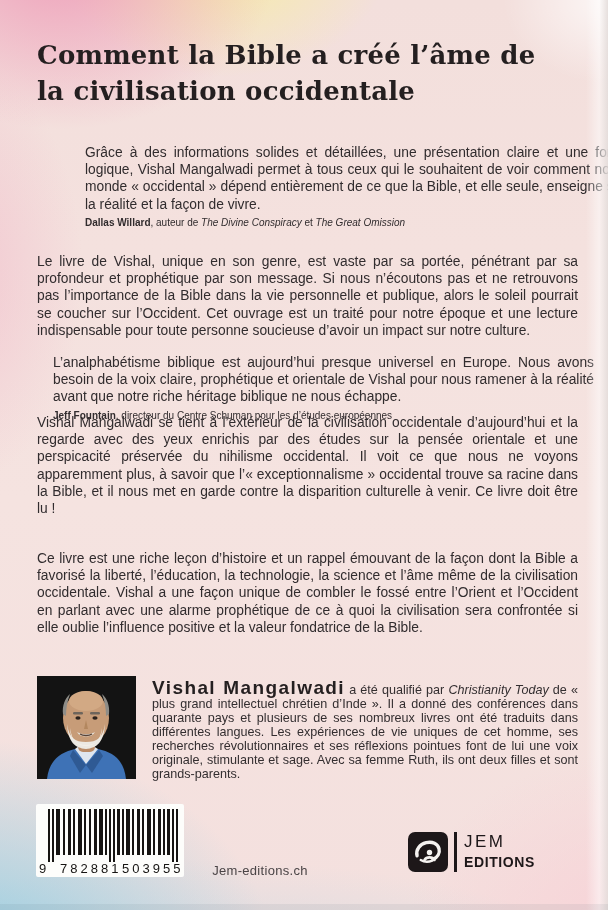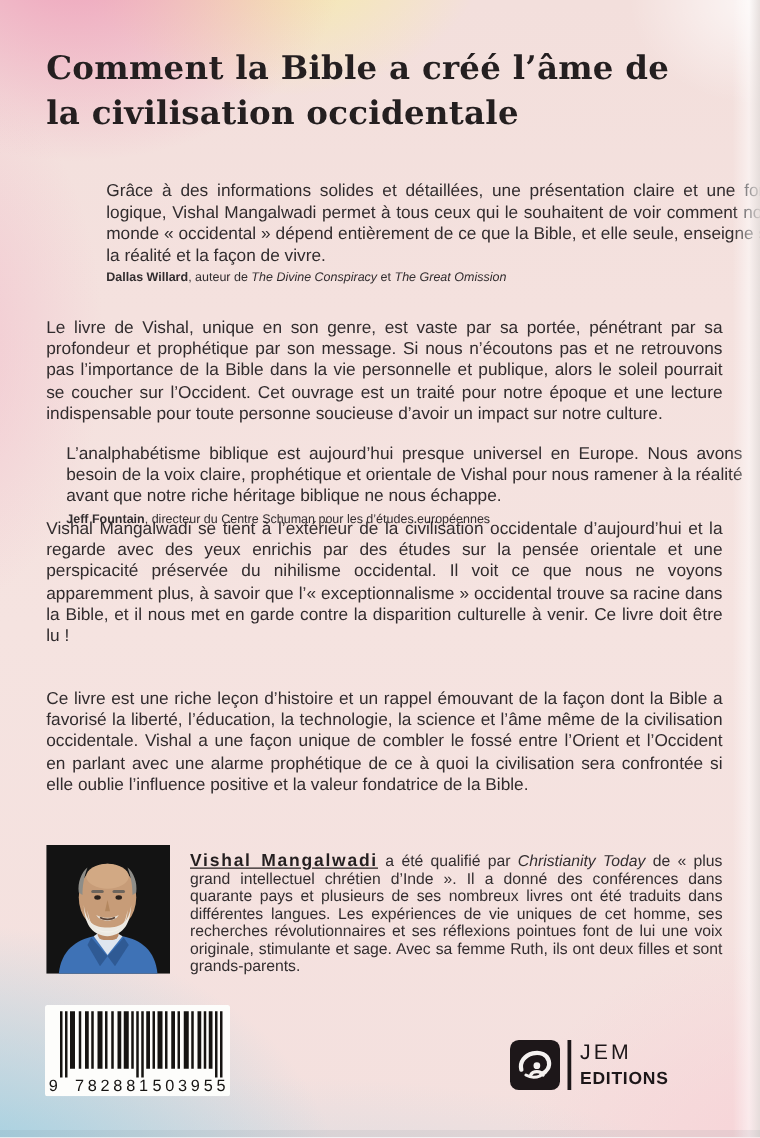--- a/index.html
+++ b/index.html
@@ -27,21 +27,21 @@
   .quote{position:absolute;left:37px;width:541px;}
   .quote p{margin:0;font-size:13.8px;line-height:17.2px;text-align:justify;color:#312c2e;}
   .attrib{margin-top:3px;font-size:10px;line-height:14px;color:#312c2e;}
   .attrib b{font-weight:700;}
   .it{font-style:italic;}
   .q1{top:144px;margin-left:48px;} .q2{top:233px;margin-top:20px;} .q3{top:354px;margin-left:16px;} .q4{top:414px;} .q5{top:550px;}
 
   .photo{position:absolute;left:37px;top:676px;width:99px;height:103px;display:block;}
   .bio{position:absolute;left:152px;top:681px;width:426px;
     font-size:12.6px;line-height:14px;text-align:justify;color:#332e30;}
-  .bio .name{font-weight:700;font-size:14px;letter-spacing:1.4px;color:#241f20;text-decoration:underline;}
+  .bio .name{font-weight:700;font-size:19px;letter-spacing:1.4px;color:#241f20;}
 
   .barcode{position:absolute;left:36px;top:804px;width:148px;height:73px;display:block;}
   .site{position:absolute;left:180px;top:863px;width:160px;text-align:center;
     font-size:13px;color:#4a4446;letter-spacing:0.3px;}
 
   .logo{position:absolute;left:408px;top:832px;display:flex;align-items:stretch;}
   .logo-icon{width:40px;height:40px;display:block;}
   .logo-bar{width:3px;background:#1d1719;margin-left:6px;margin-right:7px;}
   .logo-text{display:flex;flex-direction:column;justify-content:space-between;padding:1px 0;}
   .logo-jem{font-size:17px;line-height:18px;font-weight:500;letter-spacing:2.5px;color:#1d1719;}
@@ -153,20 +153,21 @@
       <rect x="136" y="5" width="2" height="53"></rect>
         <rect x="140" y="5" width="2" height="53"></rect>
     </g>
     <g font-family="Liberation Sans, sans-serif" font-size="13" fill="#161412">
       <text x="3" y="69">9</text>
       <text x="24" y="69" letter-spacing="3">782881</text>
       <text x="86" y="69" letter-spacing="3">503955</text>
     </g>
   </svg>
 
+  <div class="site">Jem-editions.ch</div>
 
   <div class="logo">
     <svg class="logo-icon" viewBox="0 0 40 40" aria-hidden="true">
       <rect x="0" y="0" width="40" height="40" rx="7" fill="#1d1719"></rect>
 
       <g transform="rotate(-14 20 20)">
         <path d="M8.5,21 C8.5,14.5 14,10.5 20.5,10.5 C27,10.5 31.5,14.5 31.5,19.5 C31.5,24 28,27.5 23,28.5" fill="none" stroke="#f5f2f0" stroke-width="3.4" stroke-linecap="round"></path>
         <path d="M11,26 C14,29 18,30 22,29.4" fill="none" stroke="#f5f2f0" stroke-width="2.4" stroke-linecap="round"></path>
       </g>
 

